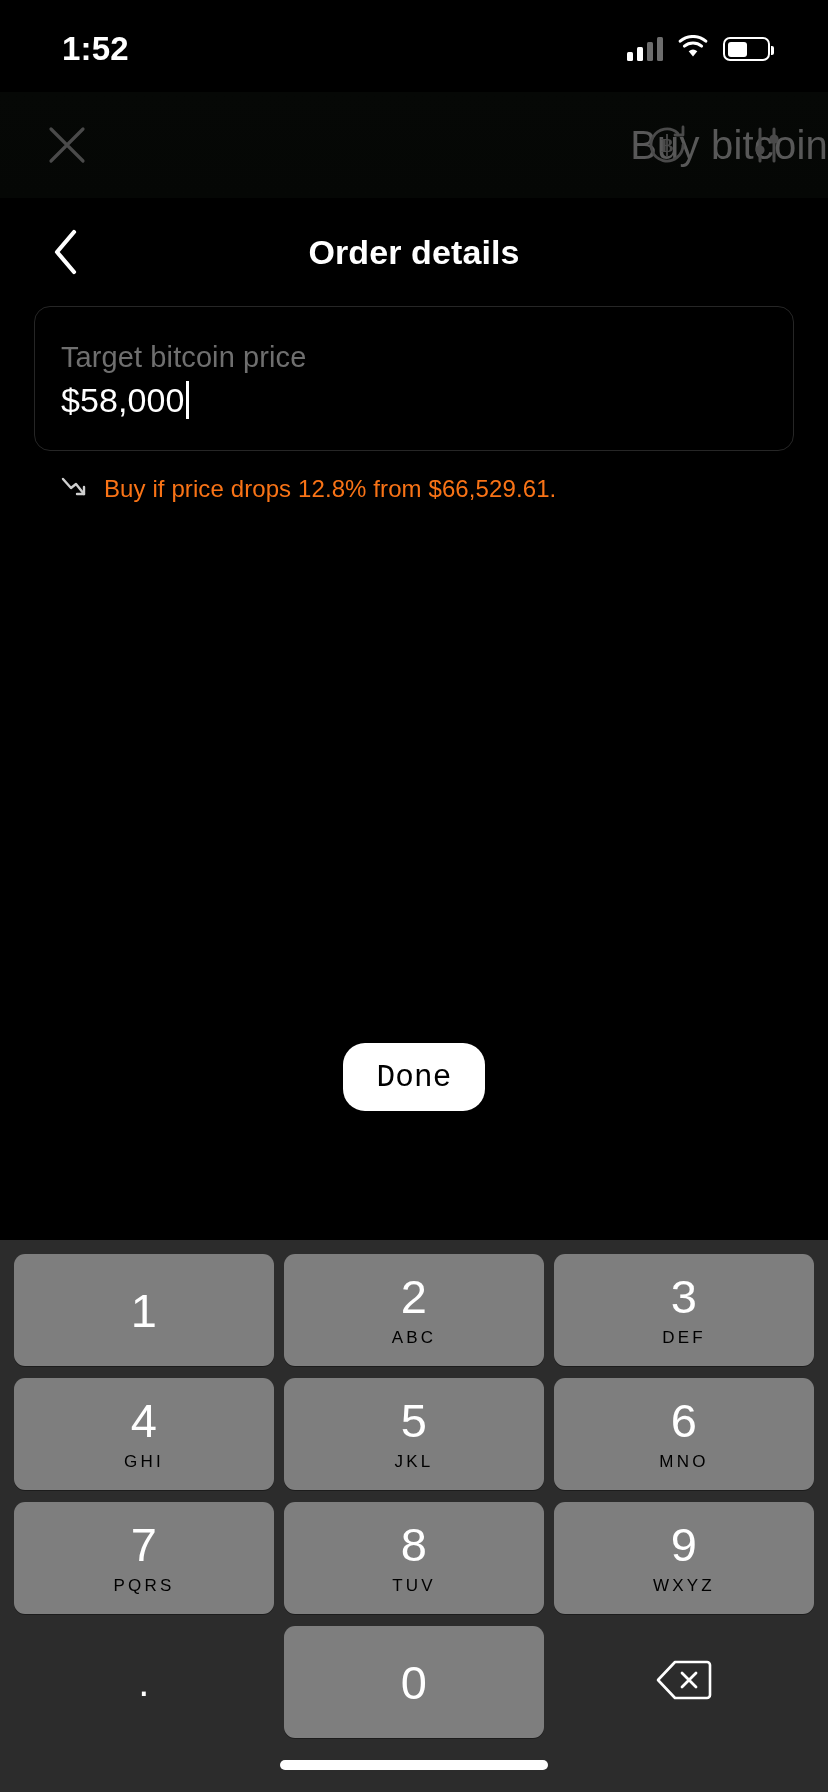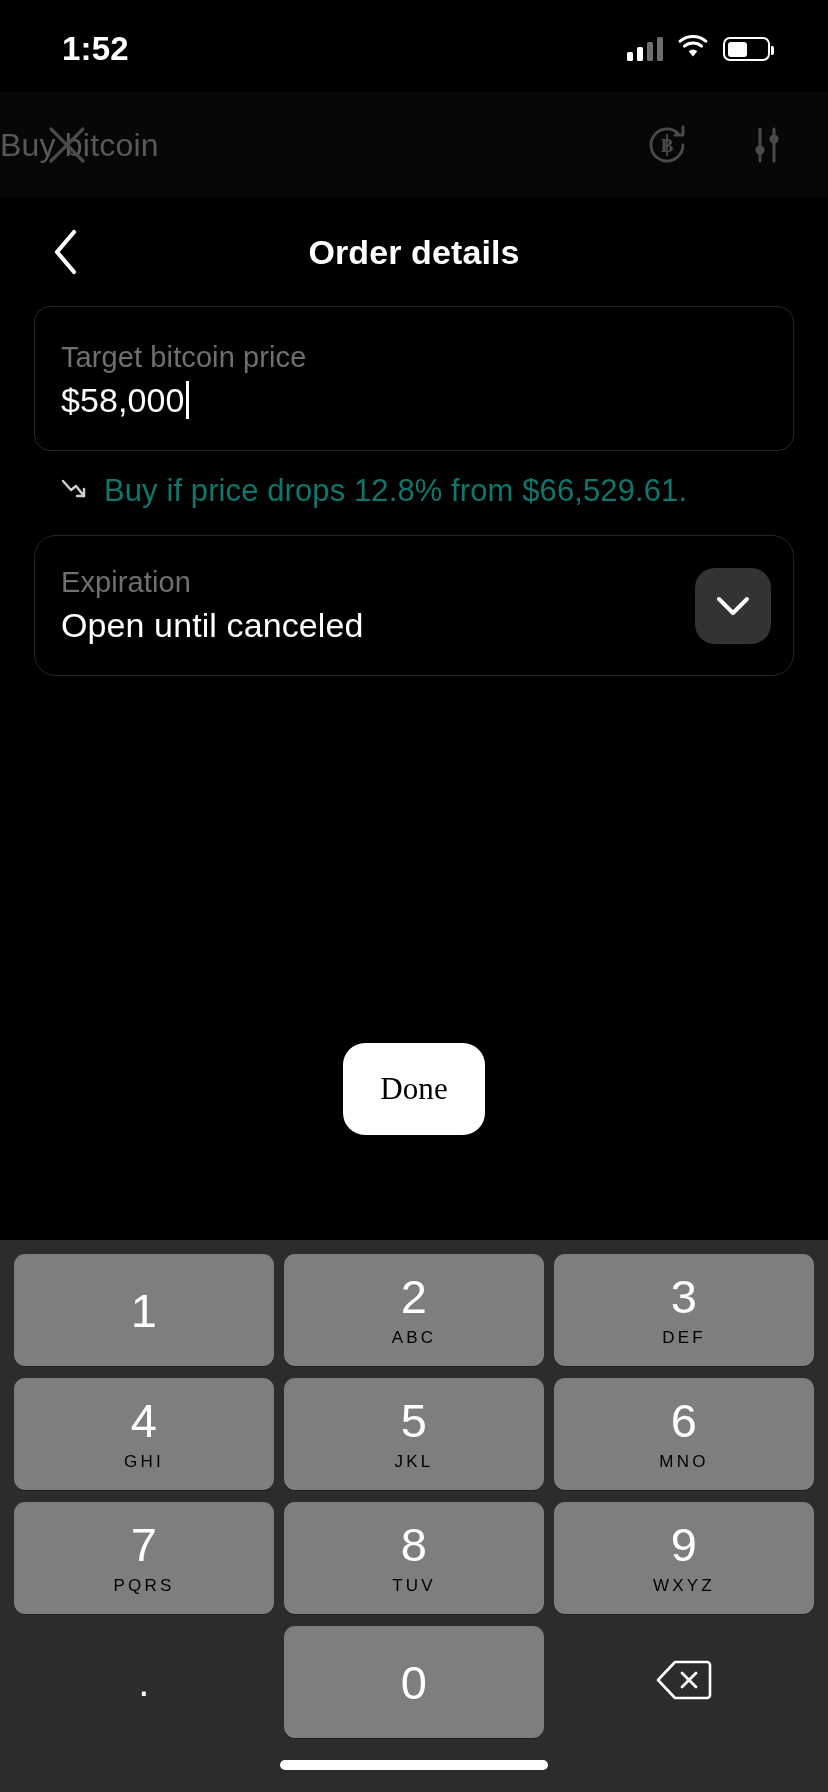--- a/index.html
+++ b/index.html
@@ -31,21 +31,21 @@
   .batt span{display:block;height:100%;width:52%;background:#fff;border-radius:3px;}
 
   
   .bg-header{
     position:absolute; top:92px; left:0; width:828px; height:106px;
     display:flex; align-items:center; z-index:1;
     background:linear-gradient(180deg,#060806 0%, #050705 100%);
   }
   .bg-close{ position:absolute; left:36px; top:50%; transform:translateY(-50%);
     width:62px;height:62px;display:flex;align-items:center;justify-content:center;}
-  .bg-title{ flex:1; text-align:left; color:#585858; font-size:32px; font-weight:500; letter-spacing:.2px;}
+  .bg-title{ flex:1; text-align:right; color:#585858; font-size:40px; font-weight:500; letter-spacing:.2px;}
   .bg-icons{ position:absolute; right:34px; top:50%; transform:translateY(-50%);
     display:flex; align-items:center; gap:46px;}
   .bg-icons > span{ display:flex;align-items:center;justify-content:center;width:54px;height:54px;}
 
   
   .sheet{
     position:absolute; left:0; top:198px; width:828px; height:1042px;
     background:#000; border-radius:26px 26px 0 0; z-index:10;
   }
   .sheet-nav{ position:relative; height:108px; display:flex; align-items:center; }
@@ -58,40 +58,40 @@
   .field-card{
     border:1.5px solid #262626; border-radius:16px;
     padding:34px 26px 30px 26px; background:#000;
   }
   .field-label{ color:#6f6f6f; font-size:29px; font-weight:400; letter-spacing:.1px; }
   .field-value-row{ display:flex; align-items:flex-start; margin-top:7px; }
   .field-value{ color:#fff; font-size:34px; font-weight:500; letter-spacing:.1px; }
   .caret{ display:inline-block; width:3px; height:38px; background:#fff; margin-left:1px; }
 
   .hint{ display:flex; align-items:center; gap:16px; padding:22px 22px 0 26px; }
-  .hint-text{ color:#0f766e; font-size:31px; font-weight:400; letter-spacing:.1px; }
+  .hint-text{ color:#f97316; font-size:24px; font-weight:400; letter-spacing:.1px; }
 
   .exp-card{
     margin-top:26px; border:1.5px solid #262626; border-radius:22px;
     padding:30px 22px 30px 26px; background:#000;
     display:flex; align-items:center; justify-content:space-between;
   }
   .exp-left{ display:flex; flex-direction:column; }
   .chev-btn{
     width:76px; height:76px; border-radius:20px; background:#333333;
     display:flex; align-items:center; justify-content:center; flex:none;
   }
 
   
   .done-wrap{ position:absolute; left:0; top:1043px; width:828px;
     display:flex; justify-content:center; z-index:12; }
   .done-btn{
     background:#fff; color:#000; border:none;
-    width:142px; height:92px; border-radius:22px;
-    font-family:Liberation Serif, serif; font-size:31px; font-weight:400;
+    width:142px; height:68px; border-radius:22px;
+    font-family:Liberation Mono, monospace; font-size:31px; font-weight:400;
     display:flex; align-items:center; justify-content:center; letter-spacing:.1px;
   }
 
   
   .keypad{
     position:absolute; left:0; bottom:0; width:828px; height:552px;
     background:#2c2c2c; padding:14px 9px 0 9px; z-index:20;
   }
   .kp-row{ display:flex; height:112px; margin-bottom:12px; }
   .kp-key{
@@ -183,31 +183,20 @@
     <div class="hint">
       <span>
         <svg width="28" height="28" viewBox="0 0 28 28">
           <path d="M3 6 L11 15 L16 11 L24 21" stroke="#cfcfcf" stroke-width="2.4" fill="none" stroke-linecap="round" stroke-linejoin="round"></path>
           <path d="M24 14v7h-7" stroke="#cfcfcf" stroke-width="2.4" fill="none" stroke-linecap="round" stroke-linejoin="round"></path>
         </svg>
       </span>
       <span class="hint-text">Buy if price drops 12.8% from $66,529.61.</span>
     </div>
 
-    <div class="exp-card">
-      <div class="exp-left">
-        <div class="field-label">Expiration</div>
-        <div class="field-value" style="margin-top:7px;">Open until canceled</div>
-      </div>
-      <span class="chev-btn">
-        <svg width="38" height="26" viewBox="0 0 38 26">
-          <path d="M5 6 L19 20 L33 6" stroke="#fff" stroke-width="4" fill="none" stroke-linecap="round" stroke-linejoin="round"></path>
-        </svg>
-      </span>
-    </div>
 
   </div>
 </div>
 
 <div class="done-wrap">
   <button class="done-btn">Done</button>
 </div>
 
 <div class="keypad">
   <div id="keypad-rows">

